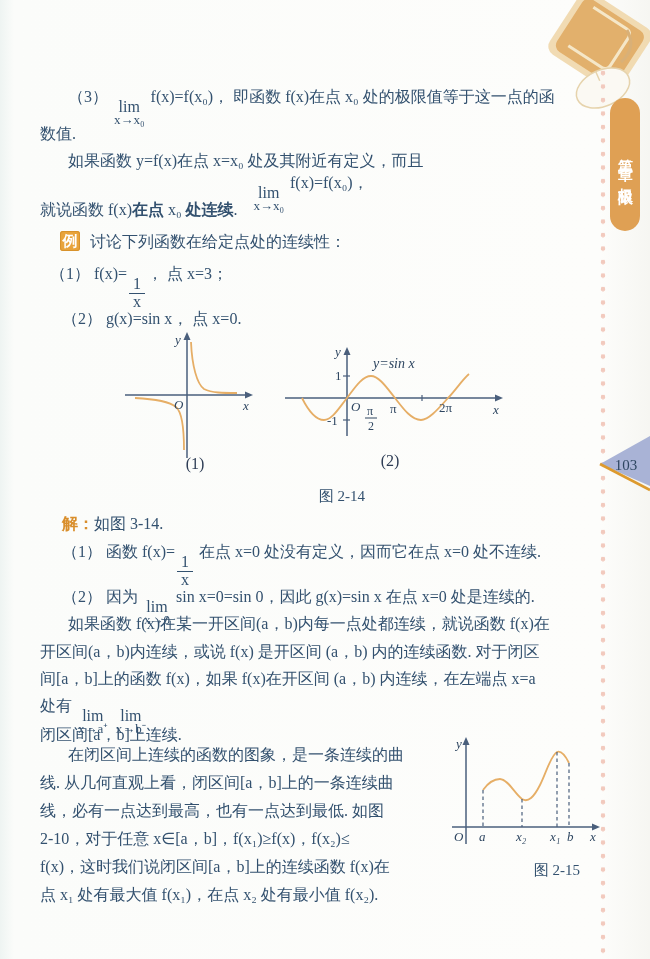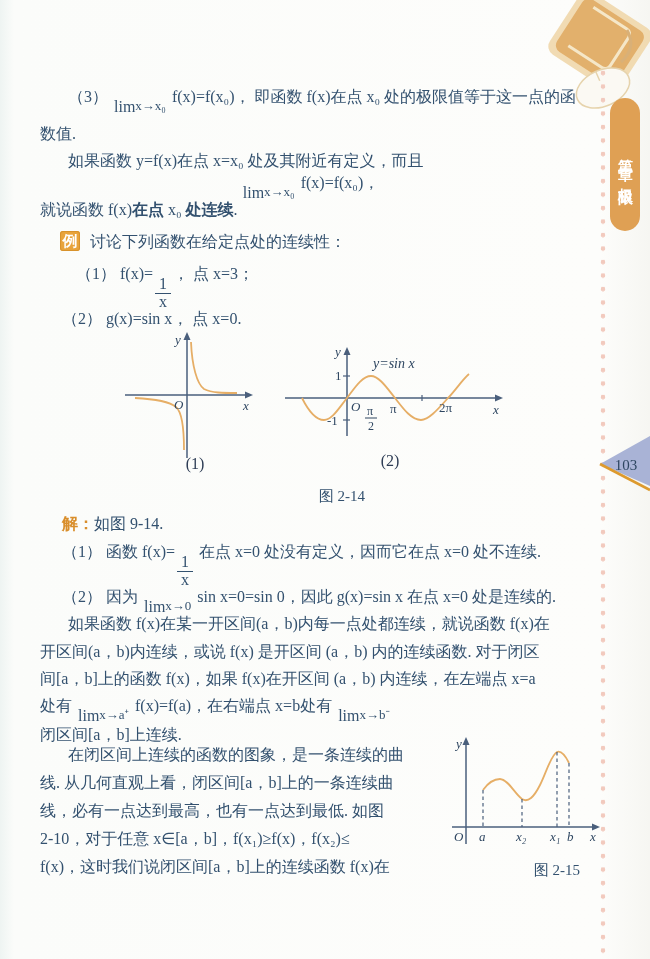--- a/index.html
+++ b/index.html
@@ -3,21 +3,21 @@
 <meta charset="utf-8">
 <style>
   html,body{margin:0;padding:0;}
   body{width:650px;height:959px;font-family:"Liberation Serif",serif;}
   .page{position:relative;width:650px;height:959px;overflow:hidden;
         background:linear-gradient(90deg,#eef4f2 0px,#fbfcfa 14px,#fdfdfb 600px,#f6f6f2 650px);
         color:#33516f;}
   .line{position:absolute;white-space:nowrap;font-size:16px;line-height:22px;color:#33516f;}
   .b{font-weight:bold;}
   .orange{color:#d98e2b;font-weight:bold;}
-  .limstack{display:inline-flex;flex-direction:row;align-items:center;
+  .limstack{display:inline-flex;flex-direction:column;align-items:center;
             vertical-align:-0.62em;line-height:0.95;margin:10px 2px;}
   .limstack .sub{font-size:13px;letter-spacing:0;}
   .frac{display:inline-flex;flex-direction:column;align-items:center;
         vertical-align:-0.65em;line-height:1.02;margin:0 2px;}
   .frac .den{border-top:1px solid currentColor;padding:0 4px;}
   .frac .num{padding:0 2px;}
   .badge{display:inline-block;background:#e8a33b;color:#fff;font-weight:bold;
          font-size:15px;line-height:20px;width:20px;text-align:center;border-radius:3px;
          box-shadow:0 0 0 1px #d8922b inset;margin-right:10px;vertical-align:1px;}
   .caption{position:absolute;font-size:15px;color:#33516f;text-align:right;}
@@ -81,21 +81,21 @@
       <span> f(x)=f(x₀)，</span>
     </span>
   </div>
   <div class="line" style="left:40px;top:199px;">
     <span>就说函数 f(x)</span><span class="b">在点</span><span> x₀ </span><span class="b">处连续</span><span>.</span>
   </div>
 
   <div class="line" style="left:60px;top:231px;">
     <span class="badge">例</span><span>讨论下列函数在给定点处的连续性：</span>
   </div>
-  <div class="line" style="left:76px;top:263px;">
+  <div class="line" style="left:50px;top:263px;">
     <span>（1） f(x)=</span><span class="frac">
         <span class="num">1</span>
         <span class="den">x</span>
       </span><span>， 点 x=3；</span>
   </div>
   <div class="line" style="left:62px;top:308px;">（2） g(x)=sin x， 点 x=0.</div>
 
   <svg style="position:absolute;left:115px;top:332px;" width="142" height="130" viewBox="0 0 142 130">
     <line x1="10" y1="63" x2="130" y2="63" stroke="#4a5f7c" stroke-width="1.5"></line>
     <polygon points="130,59.5 138,63 130,66.5" fill="#4a5f7c"></polygon>
@@ -128,21 +128,21 @@
     <text x="107" y="71" font-size="13">π</text>
     <text x="156" y="70" font-size="13">2π</text>
     <text class="it" x="210" y="72" font-size="13">x</text>
     <text class="it" x="90" y="26" font-size="14">y=sin x</text>
   </svg>
   <div class="fig-label" style="left:350px;top:452px;width:80px;">(2)</div>
 
   <div class="caption" style="left:245px;top:487px;width:120px;">图 2-14</div>
 
   <div class="line" style="left:62px;top:513px;">
-    <span class="orange">解：</span><span>如图 9-14.</span>
+    <span class="orange">解：</span><span>如图 3-14.</span>
   </div>
   <div class="line" style="left:62px;top:541px;">
     <span>（1） 函数 f(x)=</span><span class="frac">
         <span class="num">1</span>
         <span class="den">x</span>
       </span><span> 在点 x=0 处没有定义，因而它在点 x=0 处不连续.</span>
   </div>
   <div class="line" style="left:62px;top:586px;">
     <span>（2） 因为</span>
     <span class="limstack">
@@ -154,33 +154,33 @@
 
   <div class="line" style="left:68px;top:613px;">如果函数 f(x)在某一开区间(a，b)内每一点处都连续，就说函数 f(x)在</div>
   <div class="line" style="left:40px;top:641px;">开区间(a，b)内连续，或说 f(x) 是开区间 (a，b) 内的连续函数. 对于闭区</div>
   <div class="line" style="left:40px;top:668px;">间[a，b]上的函数 f(x)，如果 f(x)在开区间 (a，b) 内连续，在左端点 x=a</div>
   <div class="line" style="left:40px;top:695px;">
     <span>处有</span>
     <span class="limstack">
       <span>lim</span>
       <span class="sub">x→a⁺</span>
     </span>
-    <span> f(x)=f(a)，在右端点 x=b处有</span>
     <span class="limstack">
       <span>lim</span>
       <span class="sub">x→b⁻</span>
     </span>
   </div>
   <div class="line" style="left:40px;top:724px;">闭区间[a，b]上连续.</div>
 
   <div class="line" style="left:68px;top:744px;text-align:right;">在闭区间上连续的函数的图象，是一条连续的曲</div>
   <div class="line" style="left:40px;top:772px;">线. 从几何直观上看，闭区间[a，b]上的一条连续曲</div>
   <div class="line" style="left:40px;top:800px;">线，必有一点达到最高，也有一点达到最低. 如图</div>
   <div class="line" style="left:40px;top:828px;">2-10，对于任意 x∈[a，b]，f(x₁)≥f(x)，f(x₂)≤</div>
   <div class="line" style="left:40px;top:856px;">f(x)，这时我们说闭区间[a，b]上的连续函数 f(x)在</div>
+  <div class="line" style="left:40px;top:884px;">点 x₁ 处有最大值 f(x₁)，在点 x₂ 处有最小值 f(x₂).</div>
 
   <svg style="position:absolute;left:446px;top:736px;" width="158" height="112" viewBox="0 0 158 112">
     <line x1="6" y1="91" x2="146" y2="91" stroke="#4a5f7c" stroke-width="1.5"></line>
     <polygon points="146,87.5 154,91 146,94.5" fill="#4a5f7c"></polygon>
     <line x1="20" y1="8" x2="20" y2="108" stroke="#4a5f7c" stroke-width="1.5"></line>
     <polygon points="16.5,9 20,1 23.5,9" fill="#4a5f7c"></polygon>
     <path d="M37,54 C42,47 48,43 54,43 C62,43 68,57 76,63 C82,67 88,61 94,49 C100,37 105,19 111,16 C116,14 120,21 123,27" fill="none" stroke="#e6ae66" stroke-width="1.8"></path>
     <line x1="37" y1="54" x2="37" y2="91" stroke="#4a5f7c" stroke-width="1.2" stroke-dasharray="3.5,3"></line>
     <line x1="76" y1="63" x2="76" y2="91" stroke="#4a5f7c" stroke-width="1.2" stroke-dasharray="3.5,3"></line>
     <line x1="111" y1="16" x2="111" y2="91" stroke="#4a5f7c" stroke-width="1.2" stroke-dasharray="3.5,3"></line>

